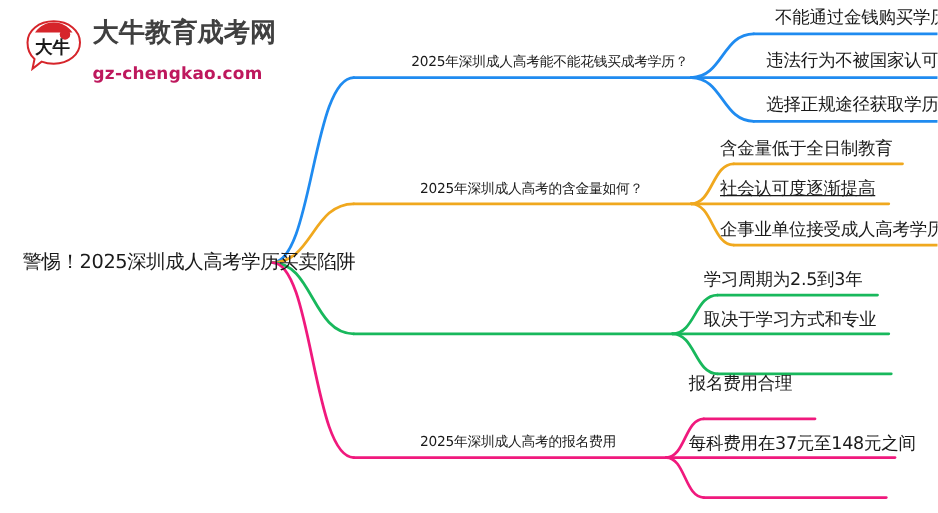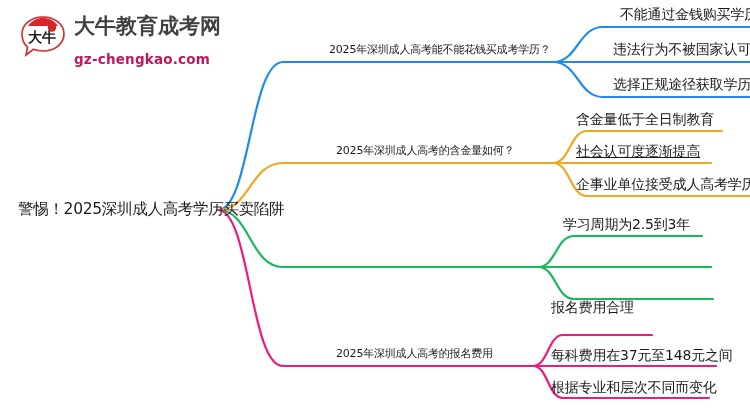--- a/index.html
+++ b/index.html
@@ -156,19 +156,19 @@
   <div class="map-label leaf-label" style="left:620px; top:5px;">不能通过金钱购买学历</div>
   <div class="map-label leaf-label" style="left:613px; top:40px;">违法行为不被国家认可</div>
   <div class="map-label leaf-label" style="left:613px; top:75px;">选择正规途径获取学历</div>
 
   <div class="map-label branch-label" style="left:310px; top:141px;">2025年深圳成人高考的含金量如何？</div>
   <div class="map-label leaf-label" style="left:576px; top:110px;">含金量低于全日制教育</div>
   <div class="map-label leaf-label" style="left:576px; top:142px;text-decoration:underline;">社会认可度逐渐提高</div>
   <div class="map-label leaf-label" style="left:576px; top:175px;">企事业单位接受成人高考学历</div>
 
   <div class="map-label leaf-label" style="left:563px; top:215px;">学习周期为2.5到3年</div>
+  <div class="map-label leaf-label" style="left:563px; top:247px;">取决于学习方式和专业</div>
 
   <div class="map-label branch-label" style="left:310px; top:344px;">2025年深圳成人高考的报名费用</div>
   <div class="map-label leaf-label" style="left:551px; top:298px;">报名费用合理</div>
   <div class="map-label leaf-label" style="left:551px; top:346px;">每科费用在37元至148元之间</div>
-  <div class="map-label leaf-label" style="left:551px; top:378px;">根据专业和层次不同而变化</div>
 
 </div>
 
 </body></html>

